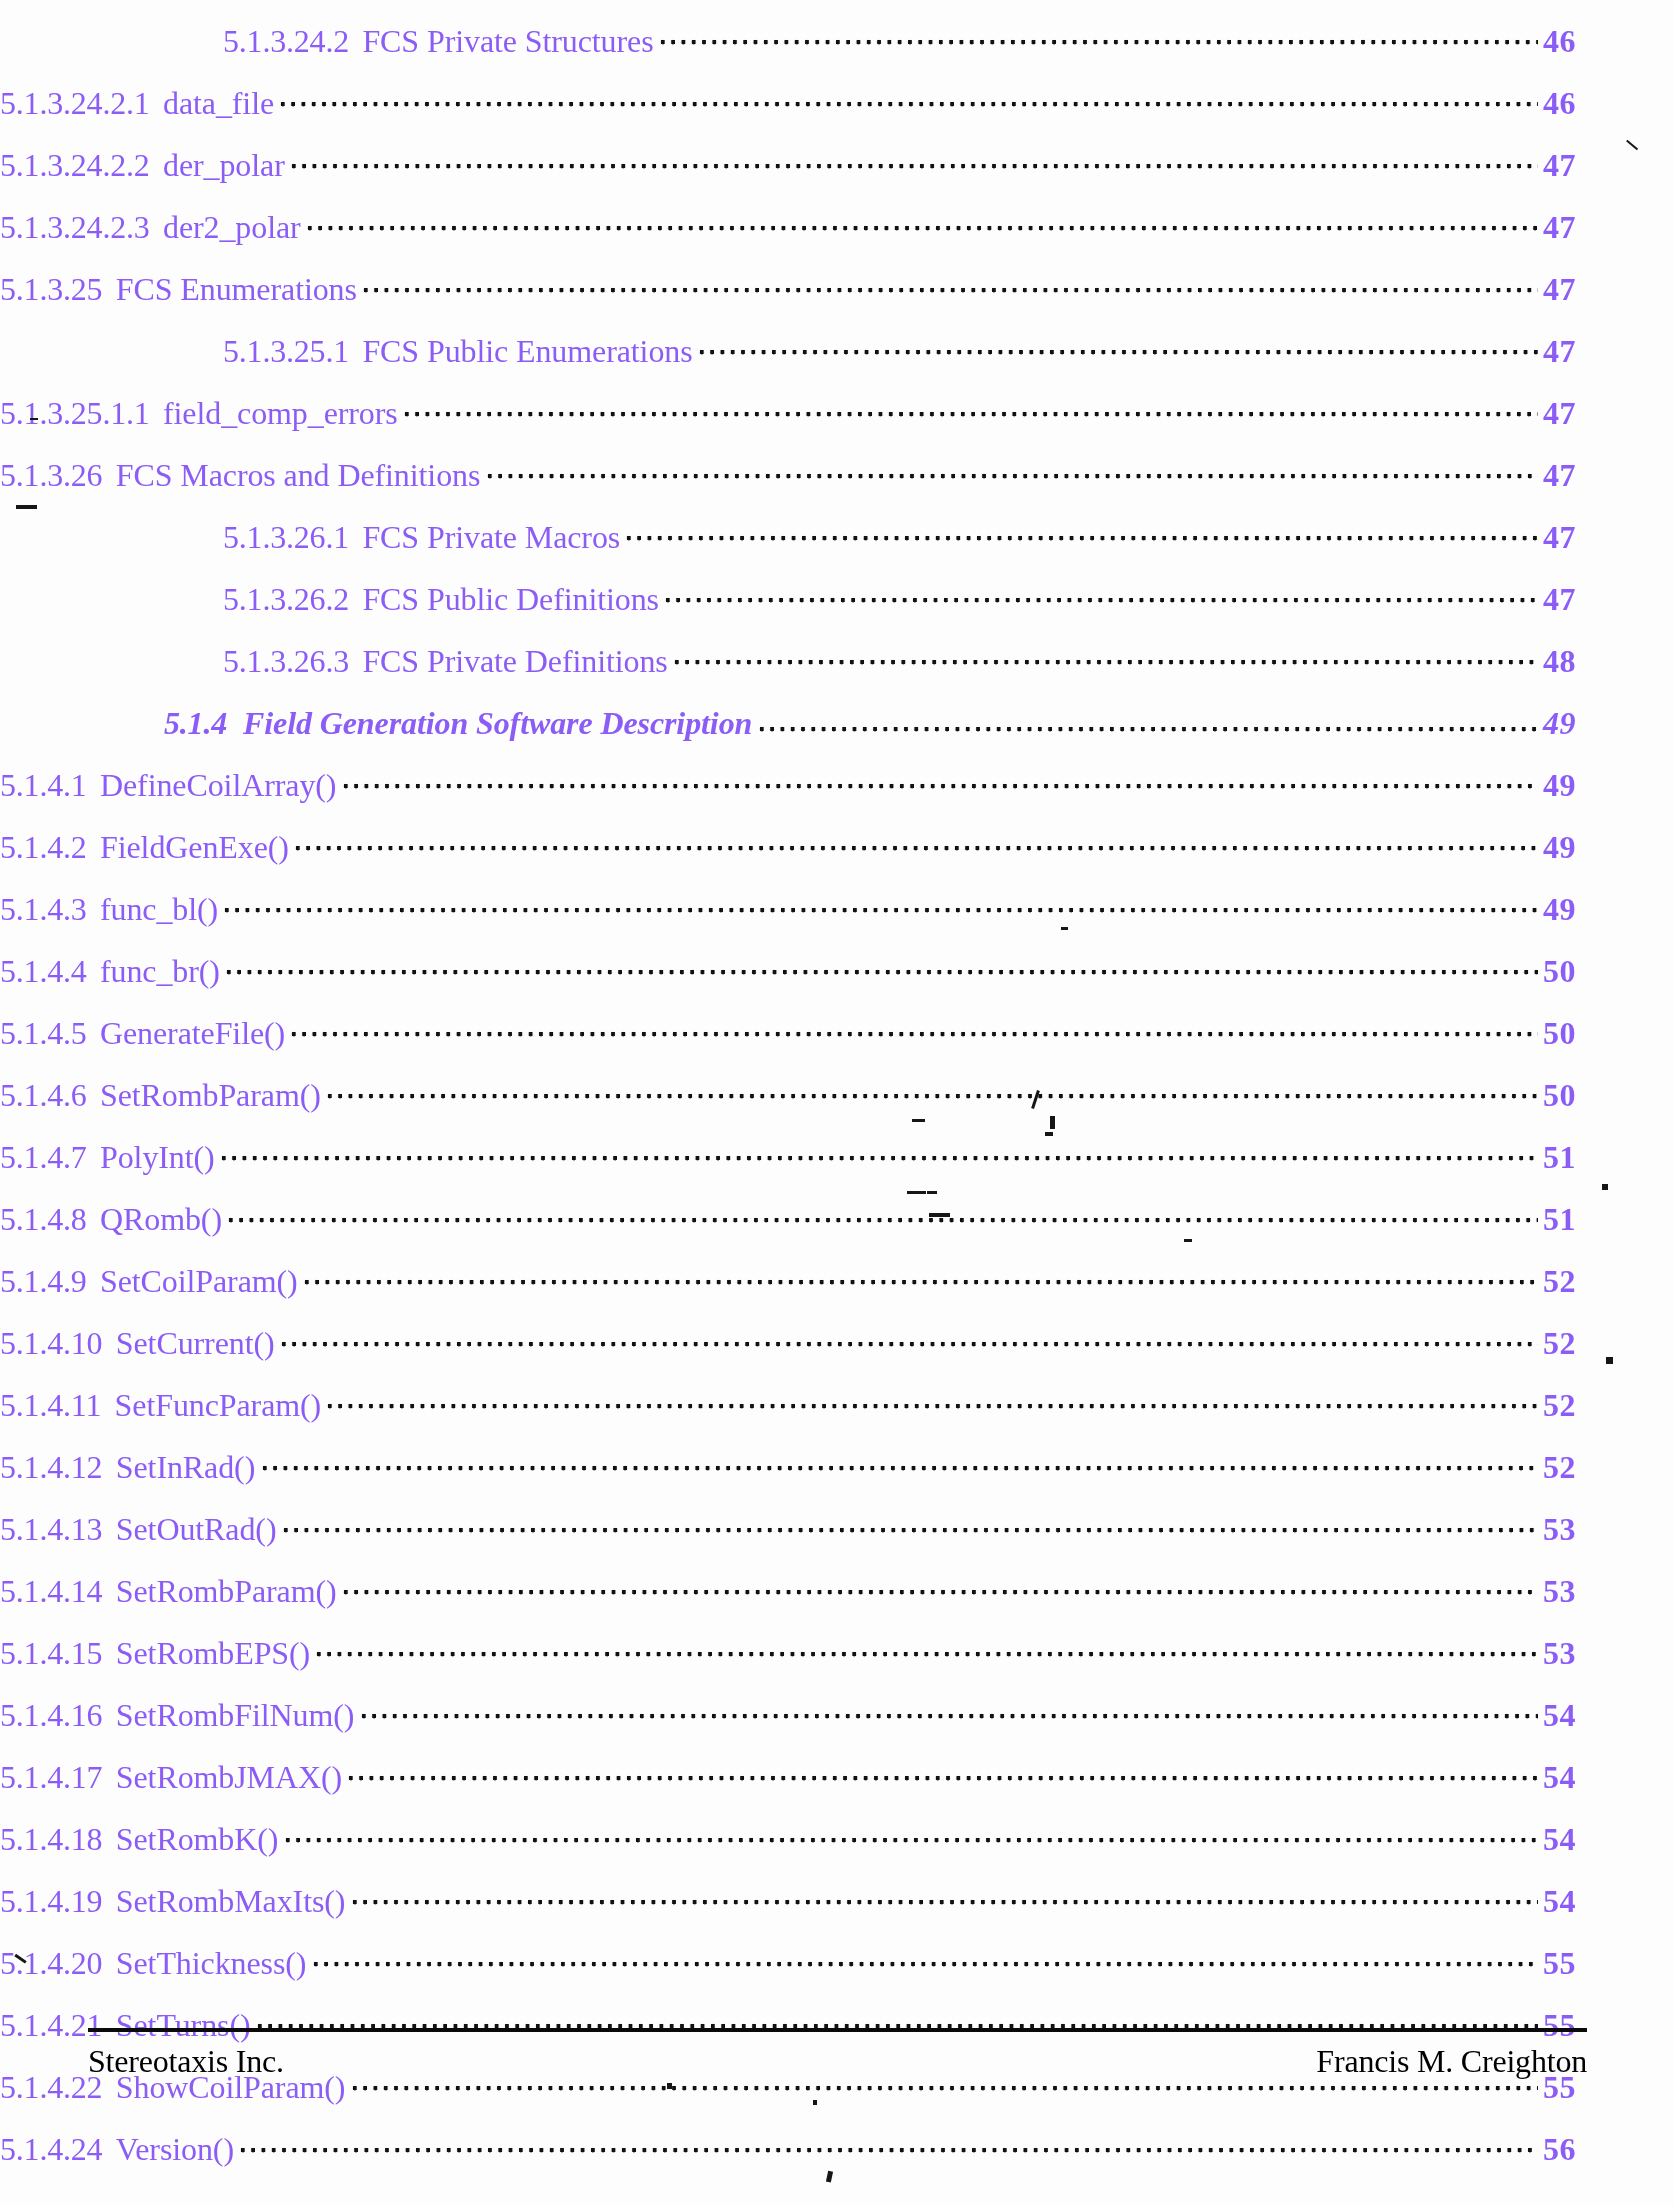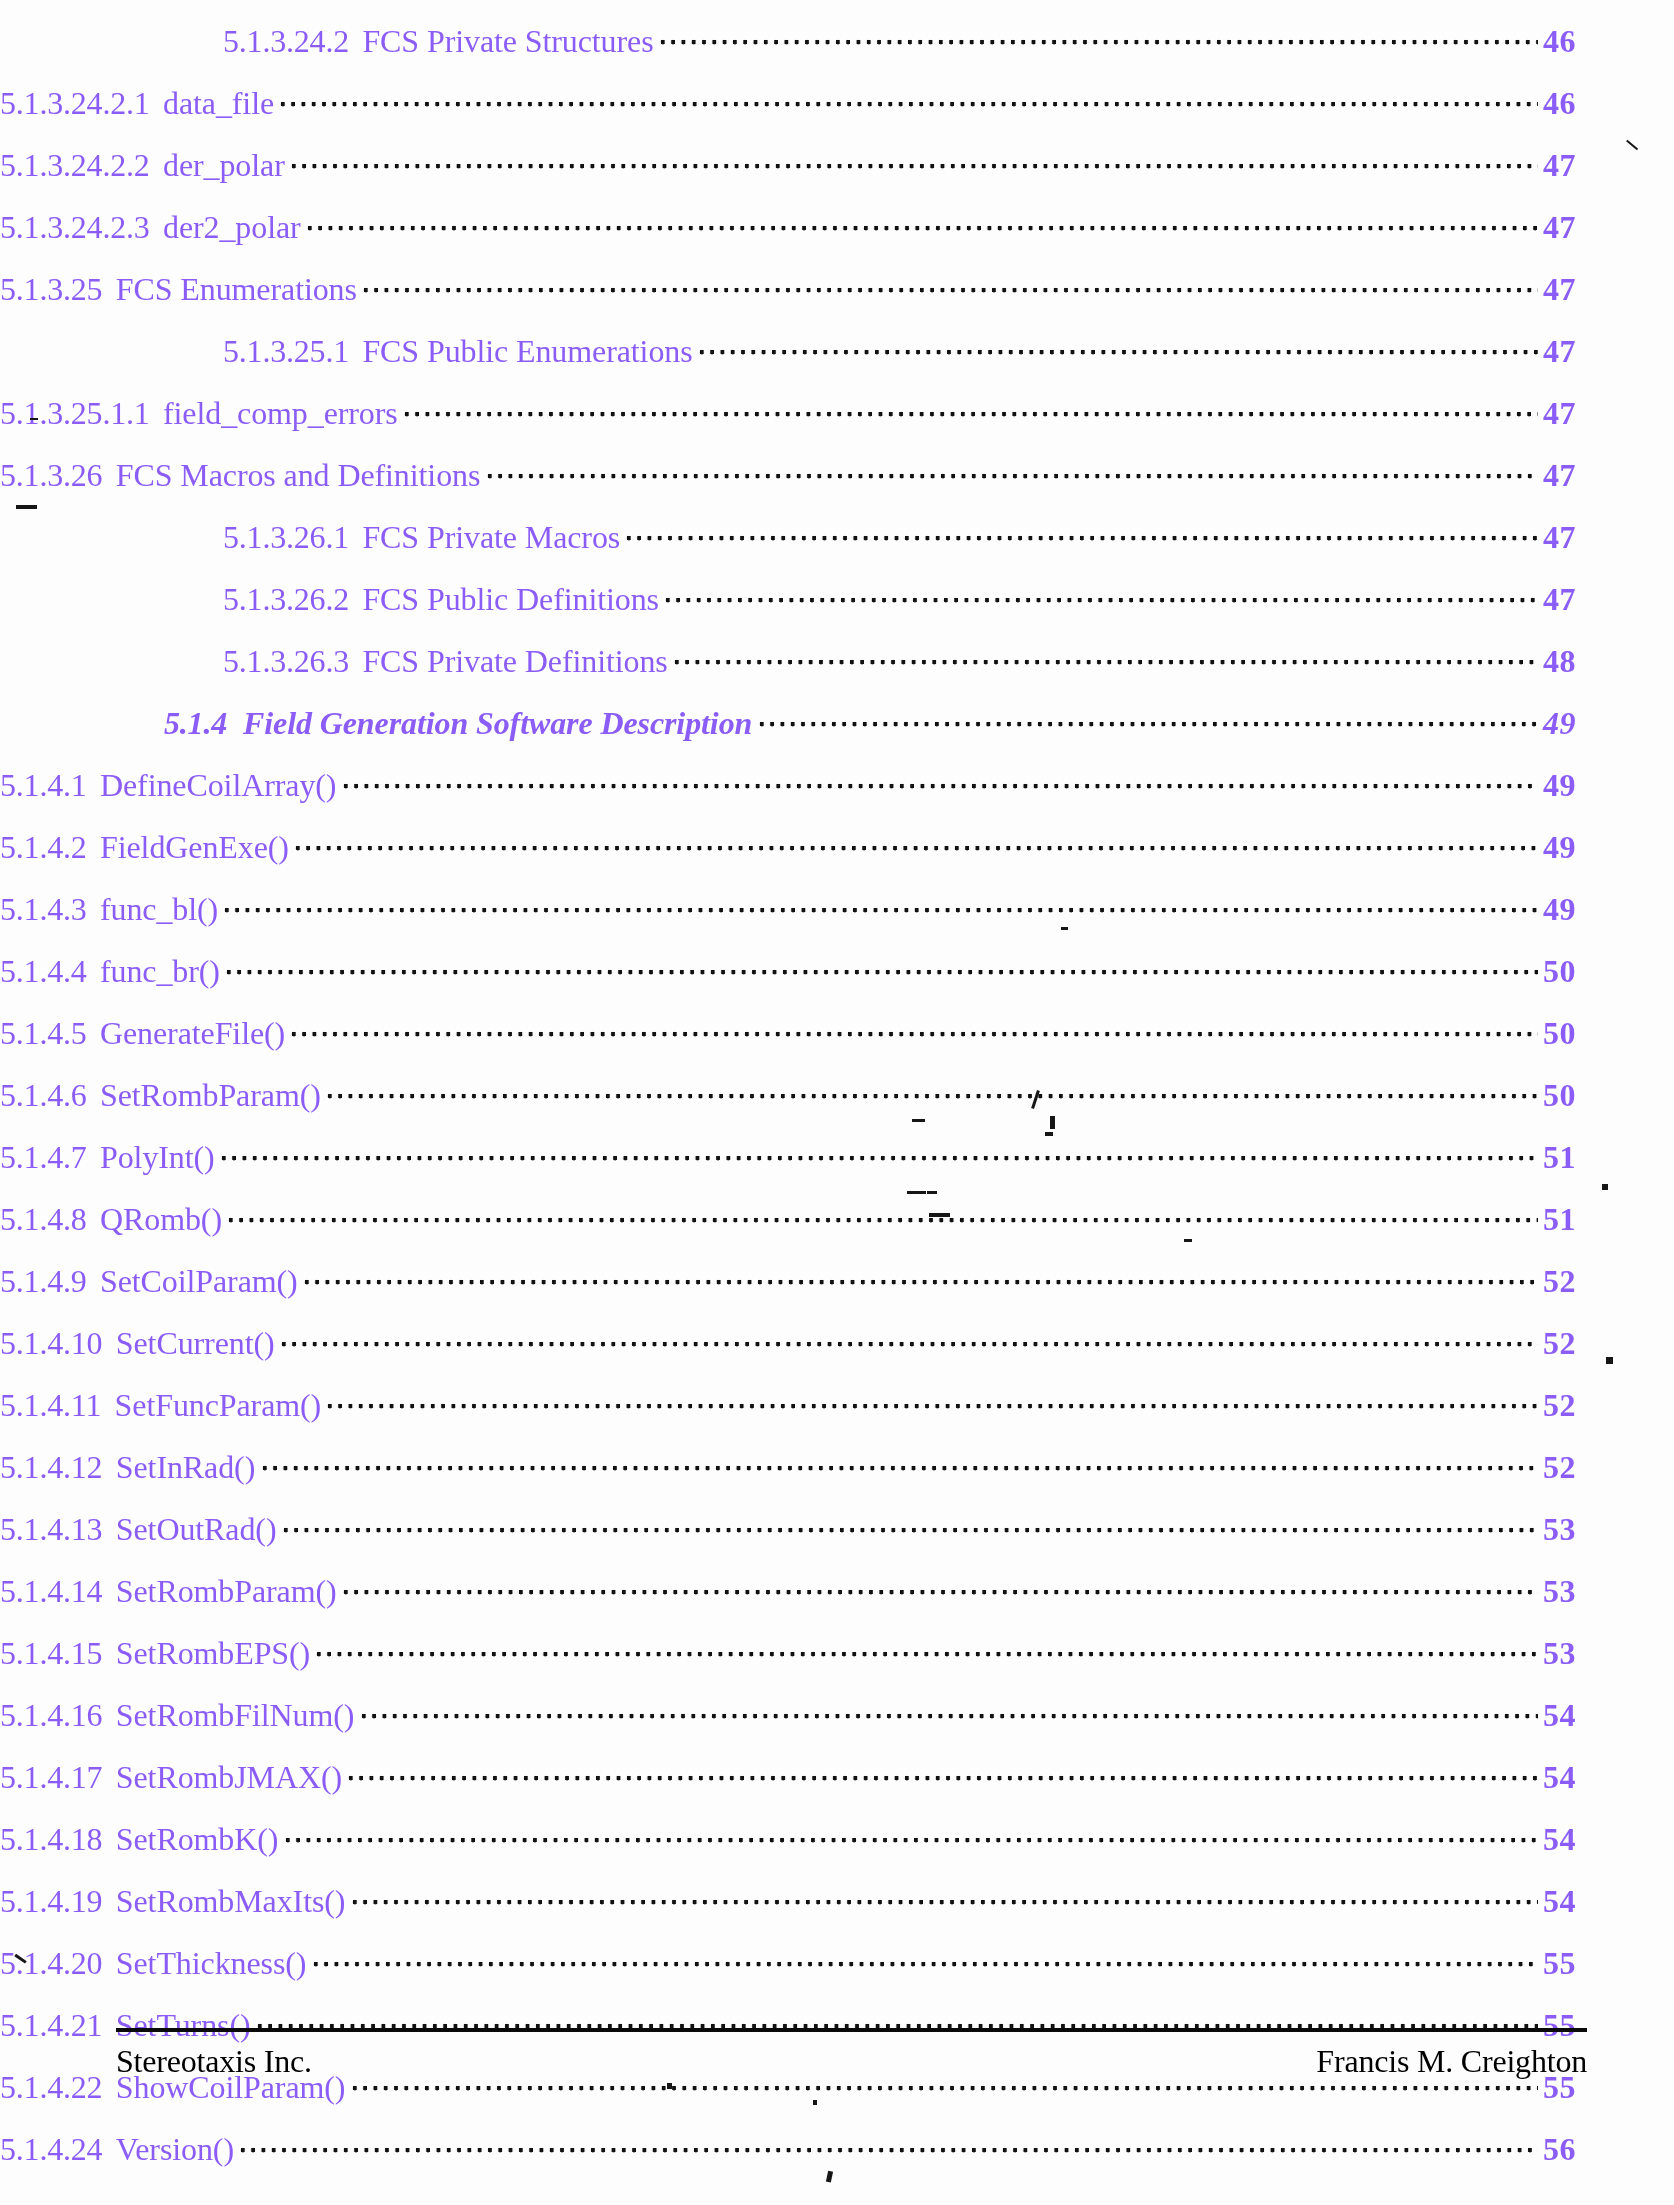--- a/index.html
+++ b/index.html
@@ -75,38 +75,38 @@
   .toc-row .pg {
     flex: 0 0 auto;
     min-width: 44px;
     text-align: left;
     white-space: nowrap;
     font-weight: 700;
     letter-spacing: 0.4px;
   }
 
   
-  .lvl-1 { padding-left: 164px; }   
+  .lvl-1 { padding-left: 164px; align-items: center; }   
   .lvl-2 { }   
   .lvl-3 { padding-left: 223px; }   
   .lvl-4 { }   
 
   .style-major {
     font-style: italic;
     font-weight: 700;
   }
   .style-major .ttl { margin-left: 16px; }
   .style-major .pg { font-style: italic; }
 
   .style-plain { font-weight: 400; }
 
   
   #footer {
     position: absolute;
-    left: 116px;
+    left: 88px;
     right: 87px;
     bottom: 125px;
   }
   #footer-rule {
     height: 4px;
     background: #0a0a0a;
     width: 100%;
     margin-bottom: 11px;
   }
   #footer-line {

